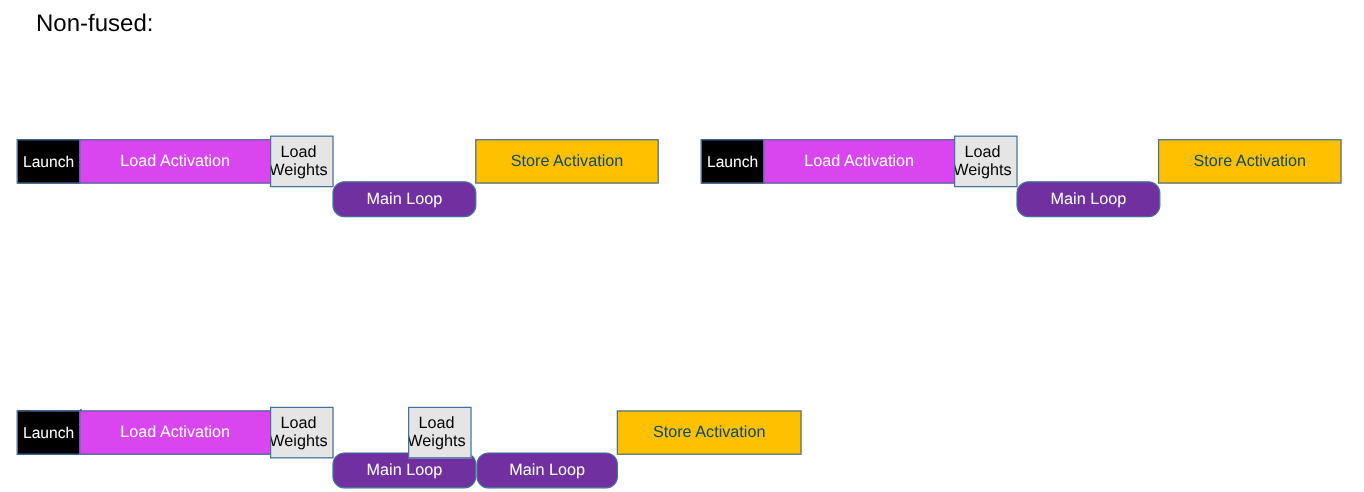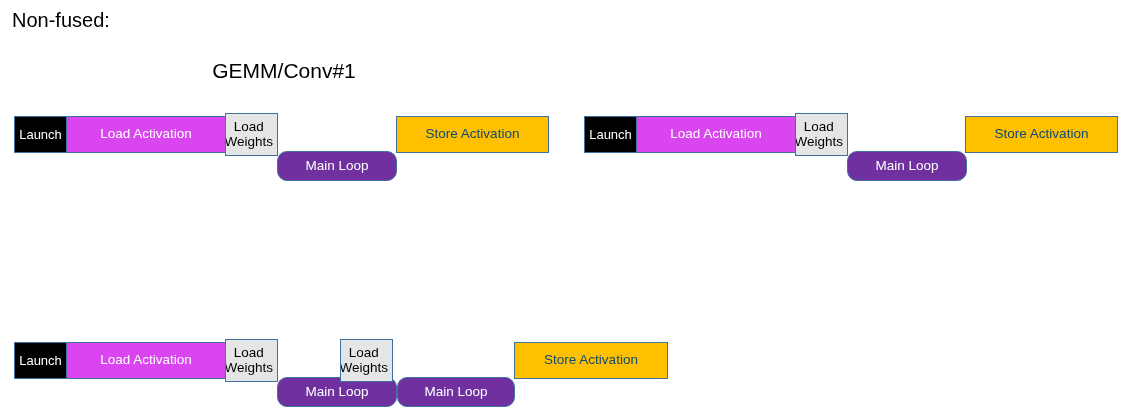--- a/index.html
+++ b/index.html
@@ -90,23 +90,22 @@
     color: #ffffff;
     font-size: 13.5px;
     border-radius: 10px;
   }
 </style>
 </head>
 <body>
 
 <div class="canvas">
 
-  <div class="section-label" style="left:12px; top:10px;">Non-fused:</div>
+  <div class="section-label" style="left:30px; top:10px;">Non-fused:</div>
 
-  <div class="group-heading" style="left:184px; top:60px; width:200px;">GEMM/Conv#1</div>
 
 
   <div class="block block-launch" style="left:14px; top:116px; width:53px; height:37px;">
     <span>Launch</span>
   </div>
 
   <div class="block block-purple" style="left:66px; top:116px; width:160px; height:37px;">
     <span>Load Activation</span>
   </div>
 

